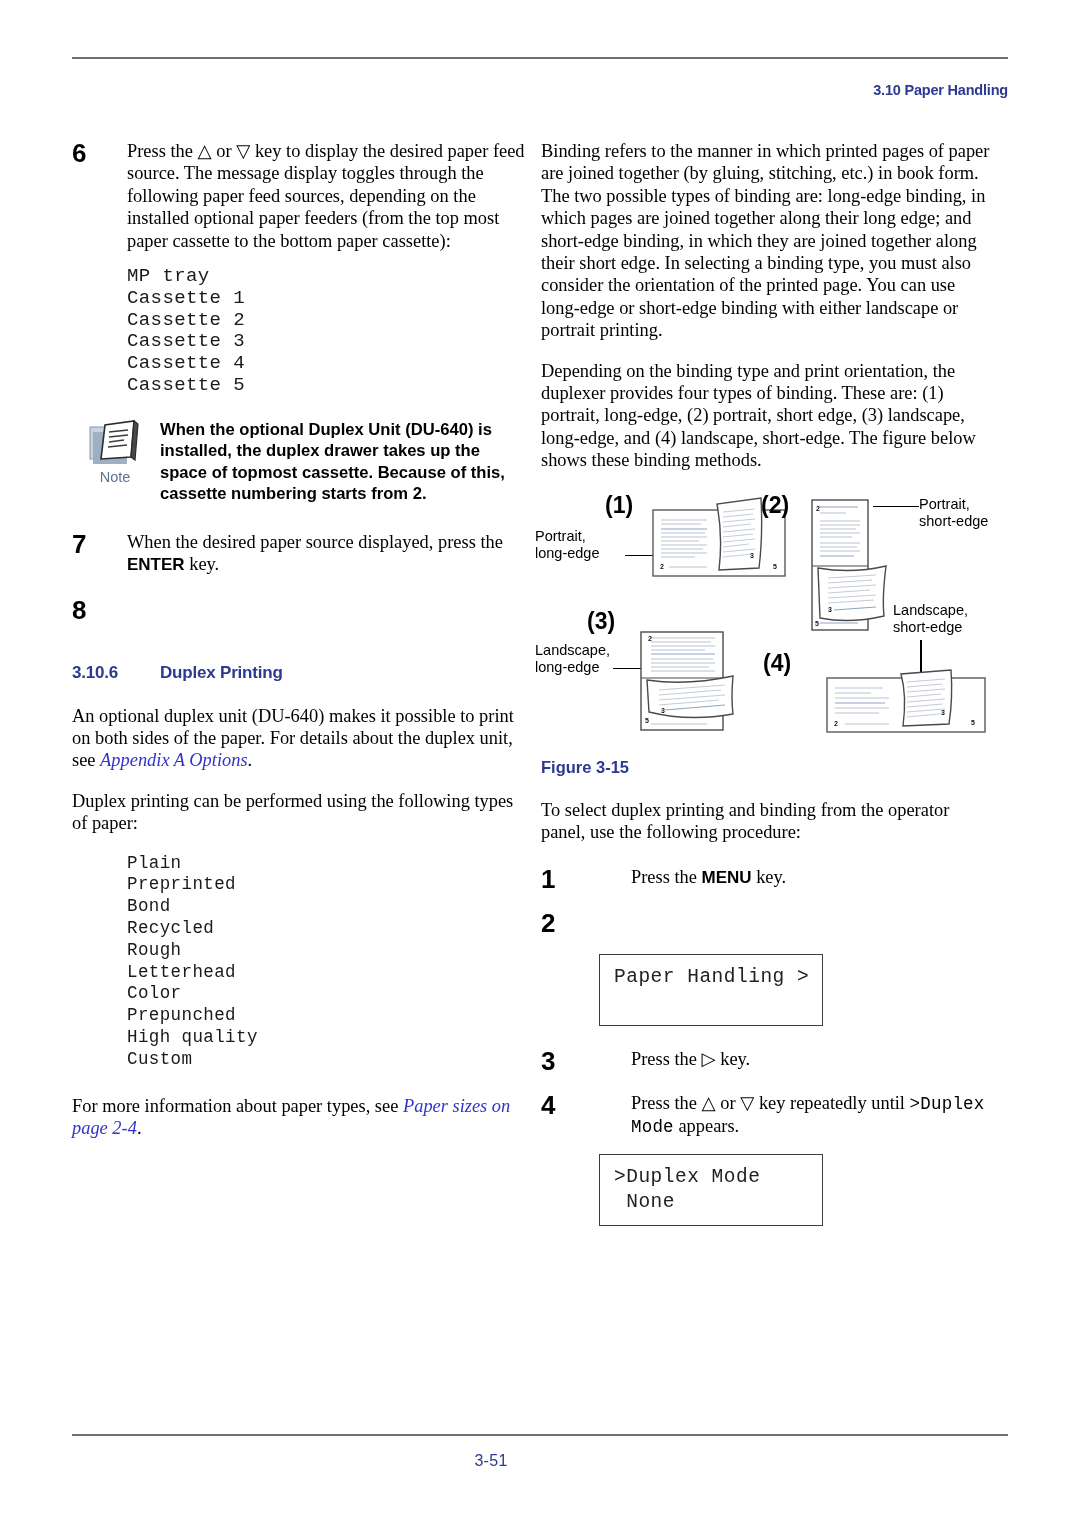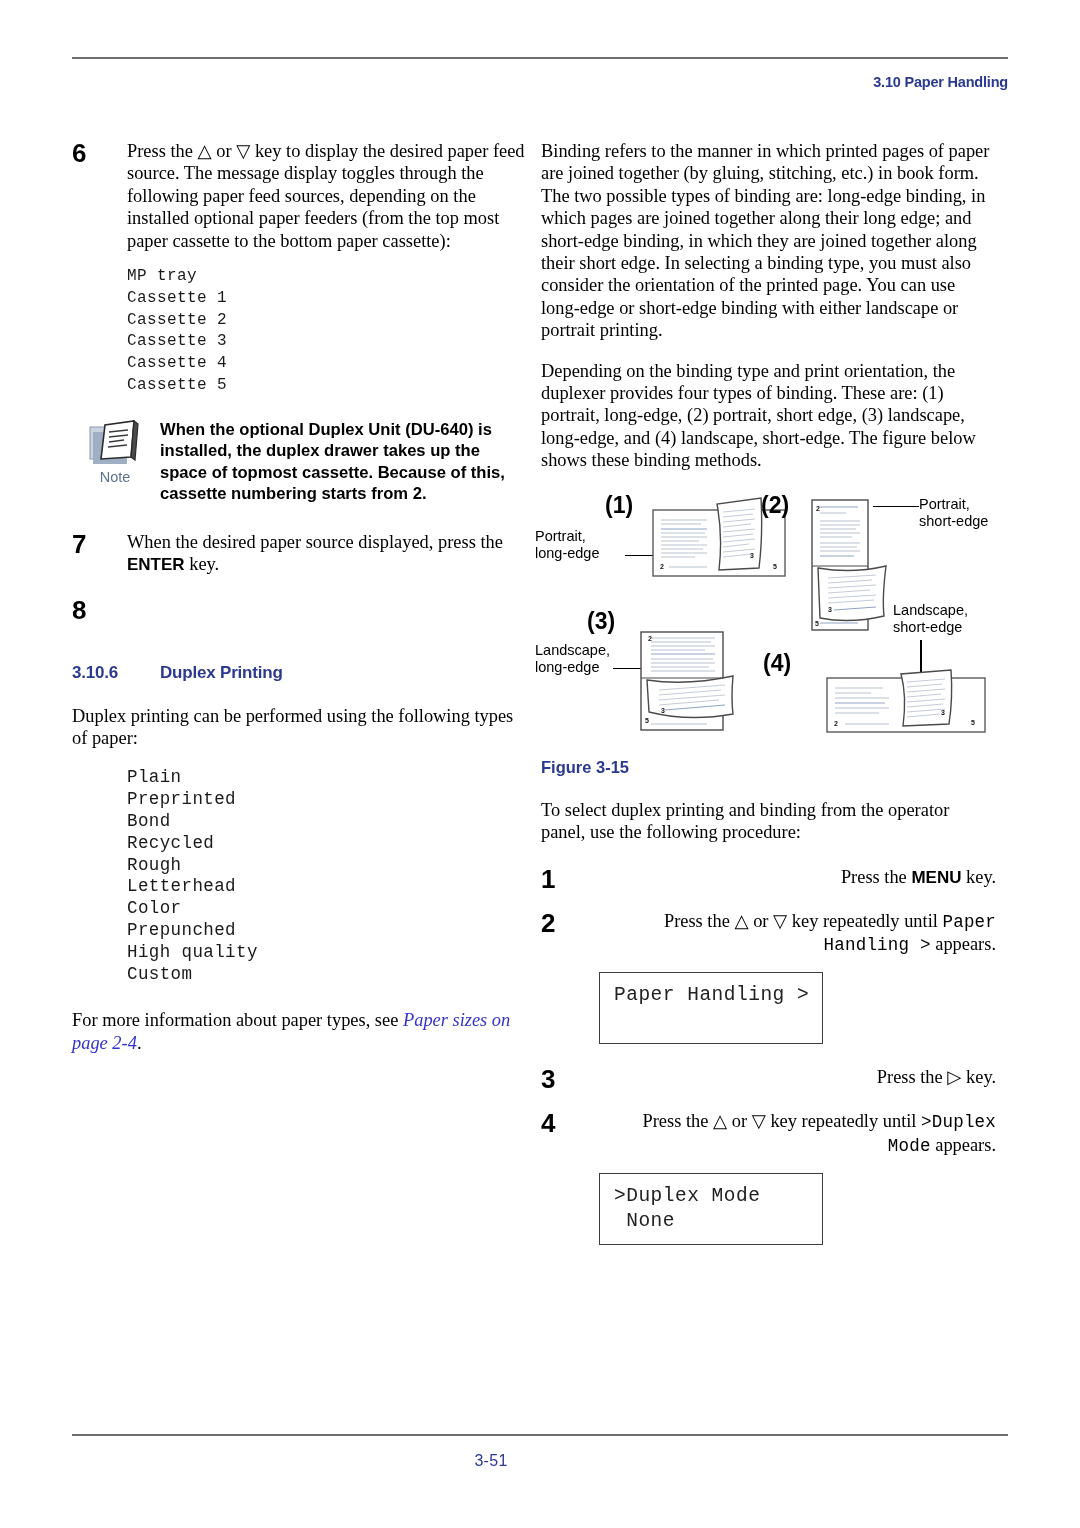--- a/index.html
+++ b/index.html
@@ -31,21 +31,21 @@
   }
   .rule-bottom {
     position: absolute;
     left: 72px; top: 1434px;
     width: 936px; height: 2px;
     background: #6f6f6f;
   }
 
   .header-text {
     position: absolute;
-    right: 72px; top: 74px;
+    right: 72px; top: 82px;
     font-family: "Liberation Sans", sans-serif;
     font-size: 14.5px;
     font-weight: bold;
     color: #2b3990;
     letter-spacing: -0.2px;
   }
 
   .footer-text {
     position: absolute;
     left: 0; top: 1452px;
@@ -87,21 +87,21 @@
     text-align: left;
     color: #000;
   }
   .step-body {
     margin-left: 55px;
     font-family: "Liberation Serif", serif;
     font-size: 18.4px;
     line-height: 22.4px;
     text-align: left;
   }
-  .step-body.indent-r { margin-left: 58px; text-align: right; }
+  .step-body.indent-r { margin-left: 90px; }
 
   
   p.body {
     margin: 0 0 18px 0;
     font-family: "Liberation Serif", serif;
     font-size: 18.4px;
     line-height: 22.4px;
   }
   .kbd {
     font-family: "Liberation Sans", sans-serif;
@@ -115,21 +115,21 @@
   .mono {
     font-family: "Liberation Mono", monospace;
     font-size: 17.5px;
     letter-spacing: 0.2px;
   }
 
   
   .mono-list {
     margin: 6px 0 0 55px;
     font-family: "Liberation Mono", monospace;
-    font-size: 16px;
+    font-size: 19px;
     line-height: 21.8px;
     letter-spacing: 0.4px;
     color: #1a1a1a;
     white-space: pre;
   }
   .mono-list-2 {
     margin: 0 0 0 55px;
     font-family: "Liberation Mono", monospace;
     font-size: 17.5px;
     line-height: 21.8px;
@@ -295,20 +295,23 @@
     </div>
 
     <div class="step" style="margin-top:20px">
       <div class="step-num">8</div>
     </div>
 
     <div class="h-section">
       <span class="num">3.10.6</span><span>Duplex Printing</span>
     </div>
 
+    <p class="body">
+      <span>An optional duplex unit (DU-640) makes it possible to print on both sides of the paper. For details about the duplex unit, see </span><span class="xref">Appendix A Options</span><span>.</span>
+    </p>
 
     <p class="body">Duplex printing can be performed using the following types of paper:</p>
 
     <div class="mono-list-2">Plain
 Preprinted
 Bond
 Recycled
 Rough
 Letterhead
 Color
@@ -485,23 +488,20 @@
 
     <div class="step" style="margin-top:22px">
       <div class="step-num">1</div>
       <div class="step-body indent-r">
         <span>Press the </span><span class="kbd">MENU</span><span> key.</span>
       </div>
     </div>
 
     <div class="step" style="margin-top:16px">
       <div class="step-num">2</div>
-      <div class="step-body indent-r">
-        <span>Press the </span><span>△</span><span> or </span><span>▽</span><span> key repeatedly until </span><span class="mono">Paper Handling &gt;</span><span> appears.</span>
-      </div>
     </div>
 
     <div class="lcd">Paper Handling &gt;</div>
 
     <div class="step">
       <div class="step-num">3</div>
       <div class="step-body indent-r">
         <span>Press the </span><span>▷</span><span> key.</span>
       </div>
     </div>

